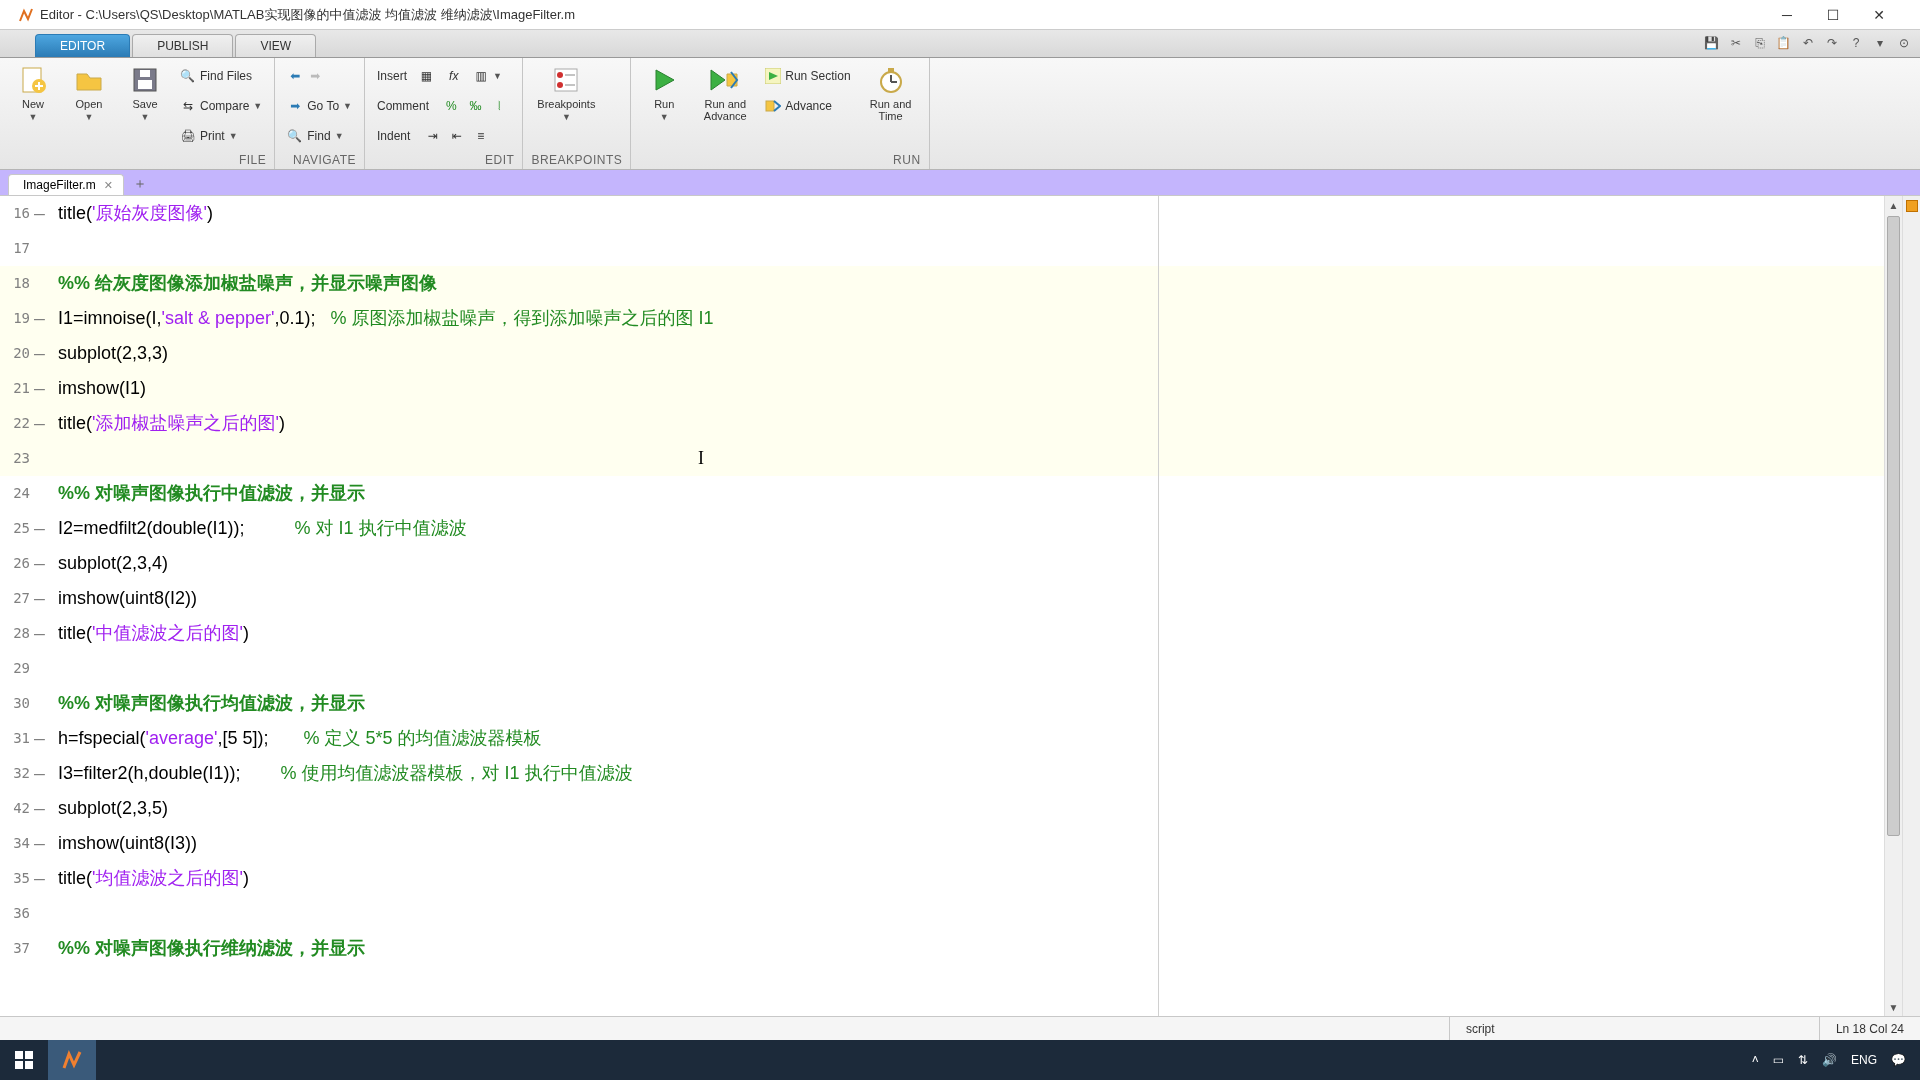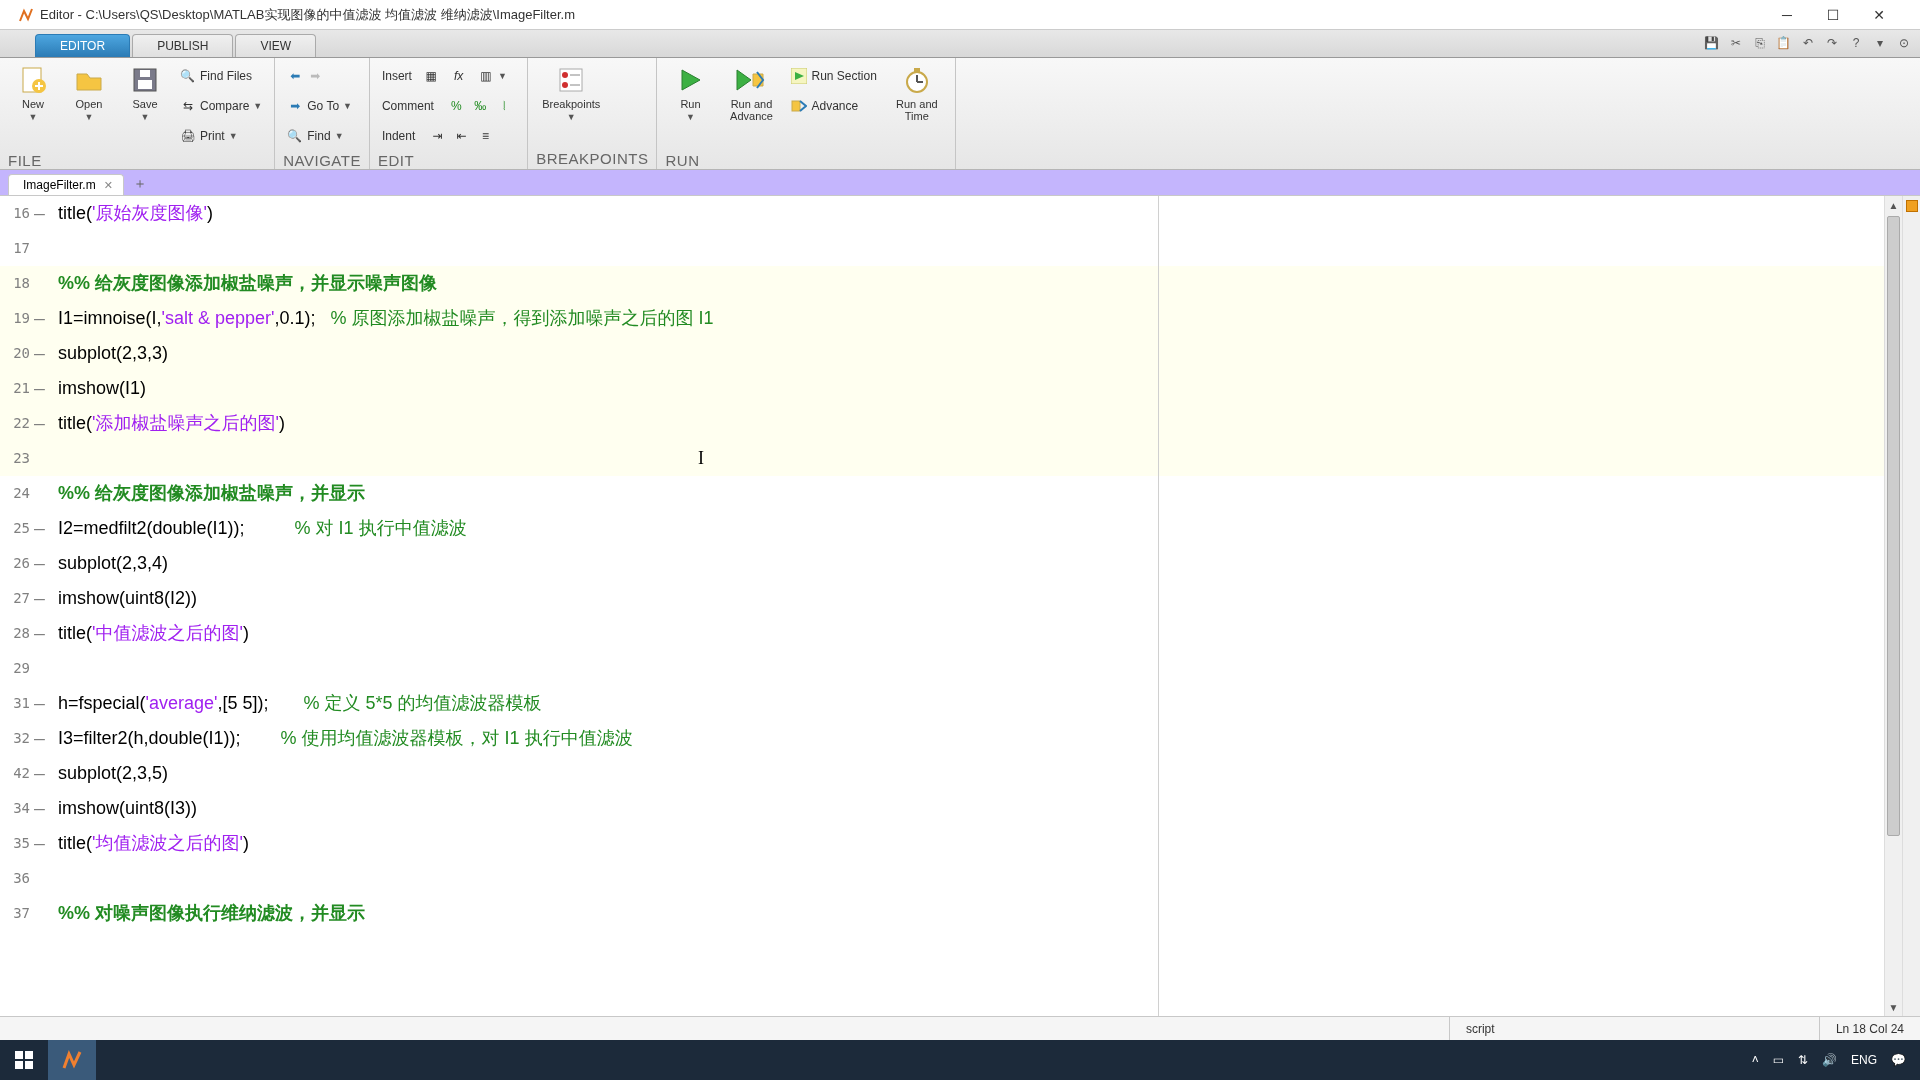--- a/index.html
+++ b/index.html
@@ -14,21 +14,21 @@
 .tabbar { height: 28px; background: linear-gradient(#e8e8e8,#d8d8d8); display: flex; align-items: flex-end; border-bottom: 1px solid #999; position: relative; padding-left: 29px; }
 .tabspacer { width: 6px; }
 .tab { padding: 4px 24px; font-size: 12px; color: #333; background: linear-gradient(#f0f0f0,#e0e0e0); border: 1px solid #aaa; border-bottom: none; border-radius: 4px 4px 0 0; margin-right: 2px; }
 .tab.active { background: linear-gradient(#4da6e0,#2b7bb5); color: #fff; border-color: #2b7bb5; }
 .qat { position: absolute; right: 6px; top: 3px; display: flex; gap: 4px; }
 .qat-btn { width: 20px; height: 20px; display: flex; align-items: center; justify-content: center; font-size: 12px; color: #555; }
 
 .toolstrip { height: 112px; background: linear-gradient(#f8f8f8,#e6e6e6); border-bottom: 1px solid #b5b5b5; display: flex; }
 .group { border-right: 1px solid #c5c5c5; padding: 4px 8px 0 8px; display: flex; flex-direction: column; }
 .group-body { flex: 1; display: flex; align-items: flex-start; gap: 6px; }
-.group-label { text-align: left; font-size: 15px; color: #666; padding: 2px 0 2px 0; letter-spacing: .5px; }
+.group-label { text-align: right; font-size: 12px; color: #666; padding: 2px 0 2px 0; letter-spacing: .5px; }
 .bigbtn { display: flex; flex-direction: column; align-items: center; width: 50px; padding-top: 2px; gap: 2px; font-size: 12px; color: #333; }
 .bigbtn .bigicon { width: 32px; height: 32px; display: flex; align-items: center; justify-content: center; }
 .bigbtn .lbl { font-size: 11px; text-align: center; line-height: 1.1; }
 .dd { font-size: 9px; color: #555; }
 .smallcol { display: flex; flex-direction: column; gap: 2px; }
 .smallbtn { display: flex; align-items: center; gap: 4px; font-size: 12px; color: #333; height: 28px; padding: 0 4px; white-space: nowrap; }
 .smallbtn .smicon { width: 16px; height: 16px; display: inline-flex; align-items: center; justify-content: center; }
 .iconrow { display: flex; gap: 2px; align-items: center; }
 .iconrow .sq { width: 22px; height: 22px; border: 1px solid transparent; display: flex; align-items: center; justify-content: center; font-size: 12px; }
 
@@ -328,21 +328,21 @@
           <span class="codecell"><span class="">title(</span><span class="s-str">'添加椒盐噪声之后的图'</span><span class="">)</span></span>
         </div>
         <div class="line cell">
           <span class="lno">23</span>
           <span class="ldash"></span>
           <span class="codecell"><span class=""></span><span style="color: rgb(0, 0, 0); margin-left: 640px; font-family: serif;">I</span></span>
         </div>
         <div class="line">
           <span class="lno">24</span>
           <span class="ldash"></span>
-          <span class="codecell"><span class="s-cmt s-bold">%% 给灰度图像添加椒盐噪声，并显示</span></span>
+          <span class="codecell"><span class="s-cmt s-bold">%% 对噪声图像执行中值滤波，并显示</span></span>
         </div>
         <div class="line">
           <span class="lno">25</span>
           <span class="ldash">—</span>
           <span class="codecell"><span class="">I2=medfilt2(double(I1));          </span><span class="s-cmt">% 对 I1 执行中值滤波</span></span>
         </div>
         <div class="line">
           <span class="lno">26</span>
           <span class="ldash">—</span>
           <span class="codecell"><span class="">subplot(2,3,4)</span></span>
@@ -354,20 +354,25 @@
         </div>
         <div class="line">
           <span class="lno">28</span>
           <span class="ldash">—</span>
           <span class="codecell"><span class="">title(</span><span class="s-str">'中值滤波之后的图'</span><span class="">)</span></span>
         </div>
         <div class="line">
           <span class="lno">29</span>
           <span class="ldash"></span>
           <span class="codecell"><span class=""></span></span>
+        </div>
+        <div class="line">
+          <span class="lno">30</span>
+          <span class="ldash"></span>
+          <span class="codecell"><span class="s-cmt s-bold">%% 对噪声图像执行均值滤波，并显示</span></span>
         </div>
         <div class="line">
           <span class="lno">31</span>
           <span class="ldash">—</span>
           <span class="codecell"><span class="">h=fspecial(</span><span class="s-str">'average'</span><span class="">,[5 5]);       </span><span class="s-cmt">% 定义 5*5 的均值滤波器模板</span></span>
         </div>
         <div class="line">
           <span class="lno">32</span>
           <span class="ldash">—</span>
           <span class="codecell"><span class="">I3=filter2(h,double(I1));        </span><span class="s-cmt">% 使用均值滤波器模板，对 I1 执行中值滤波</span></span>

